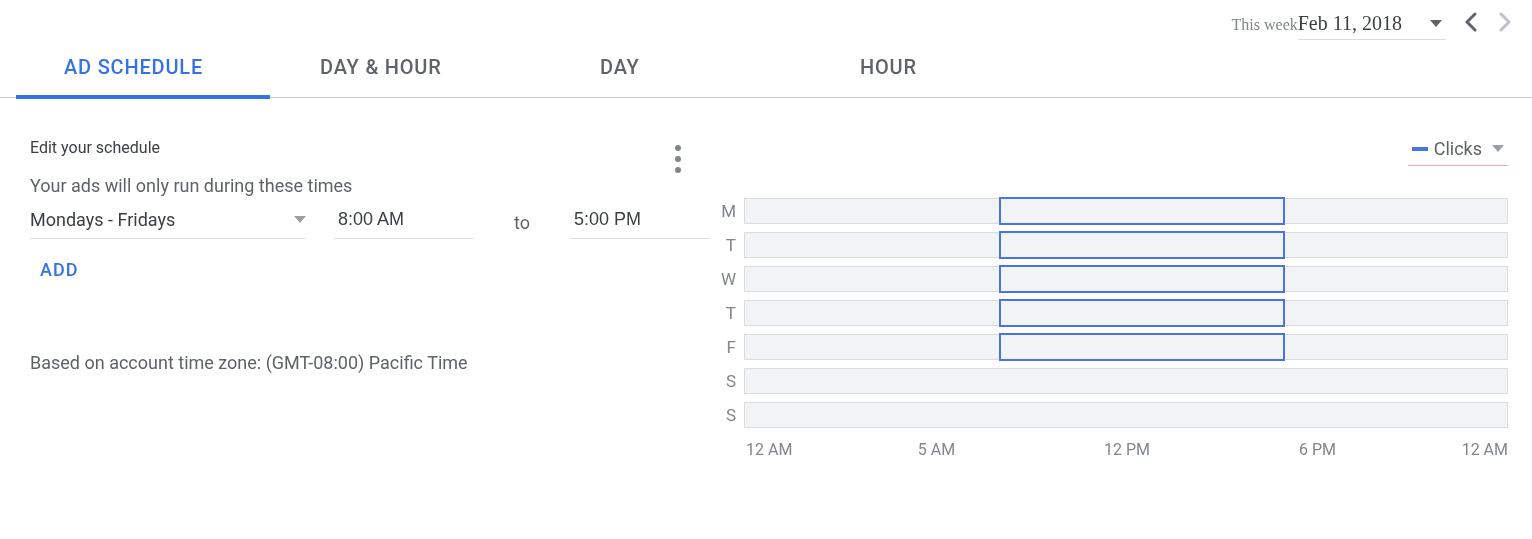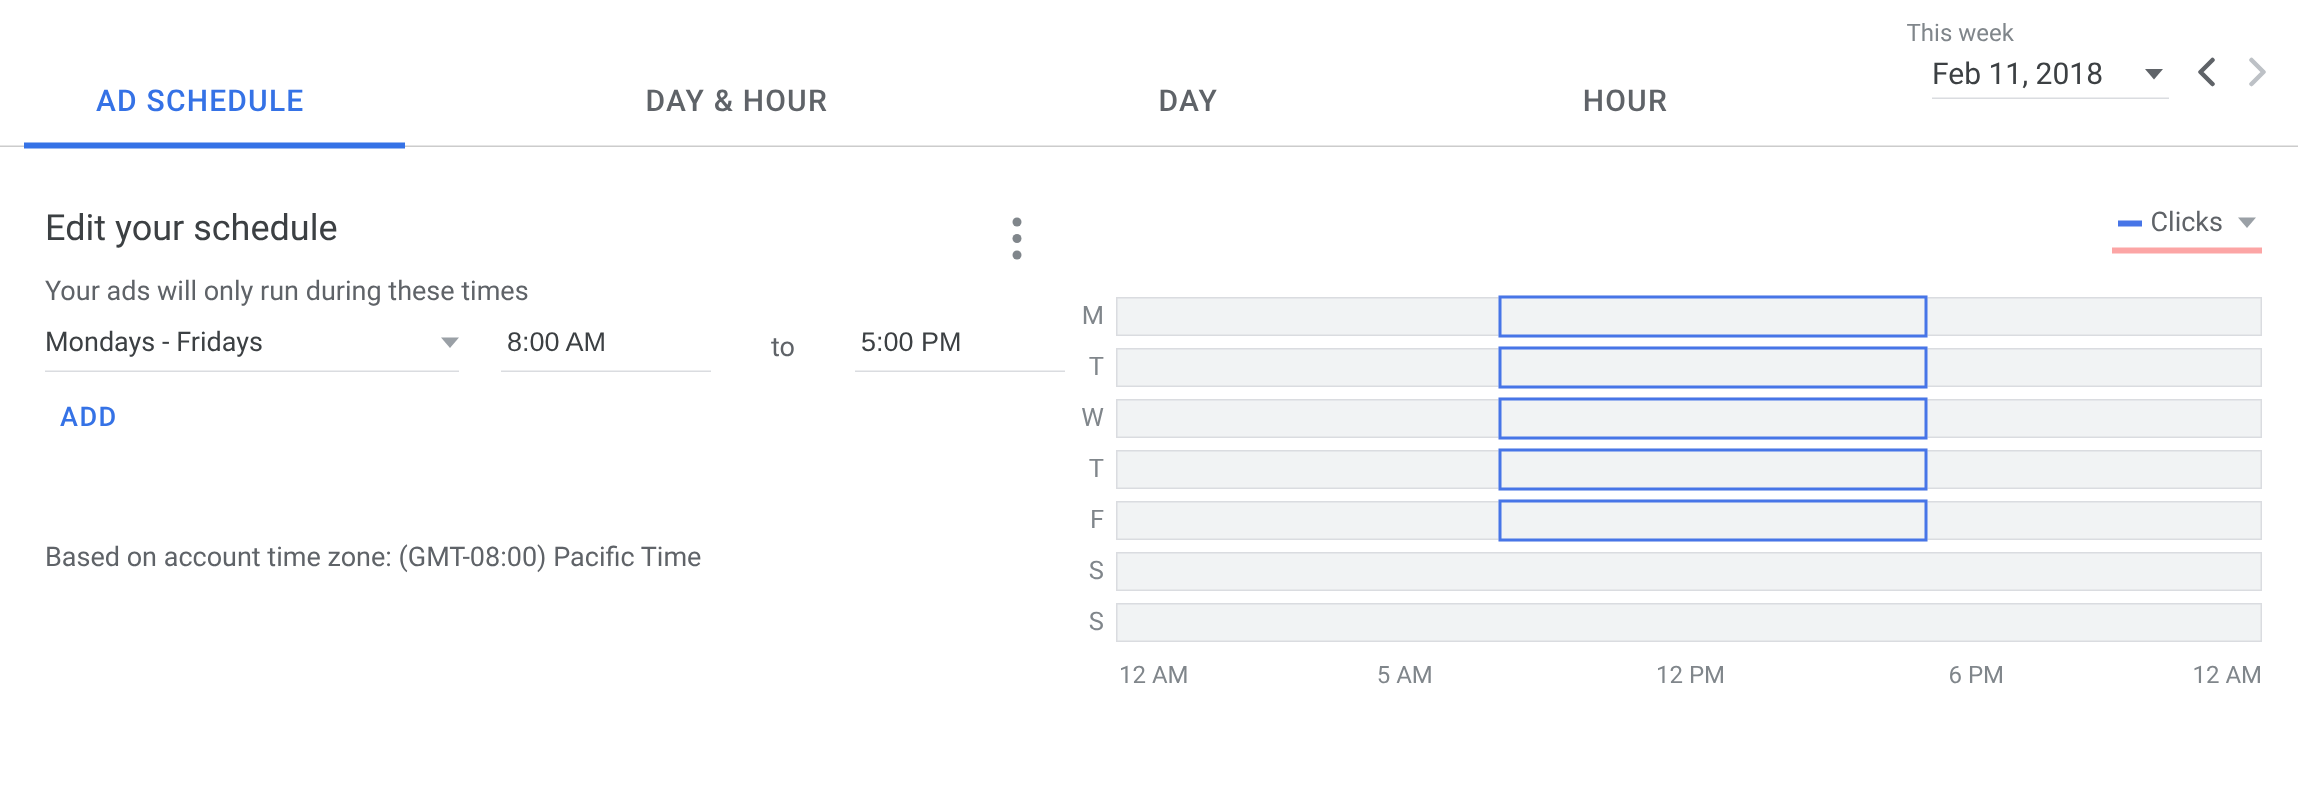--- a/index.html
+++ b/index.html
@@ -20,21 +20,21 @@
       display: flex;
       flex: 1;
     }
     .tab {
       padding: 0 24px 18px 24px;
       font-size: 20px;
       font-weight: 500;
       color: #5f6368;
       letter-spacing: 0.8px;
       cursor: pointer;
-      text-align: right;
+      text-align: left;
       white-space: nowrap;
     }
     .tab:nth-child(1){ width:280px; padding-left:48px; text-align:left; }
     .tab:nth-child(2){ width:280px; }
     .tab:nth-child(3){ width:260px; }
     .tab:nth-child(4){ width:300px; }
     .tab.active {
       color: #3572e6;
       position: relative;
       margin-left: 16px;
@@ -45,22 +45,23 @@
       left: 0; right: 0; bottom: -2px;
       height: 4px;
       background: #3572e6;
       width: 254px;
     }
     .date-range {
       position: absolute;
       right: 20px;
       top: 12px;
       display: flex;
-      flex-direction: column;
-      align-items: flex-start;
+      flex-direction: row;
+      align-items: flex-end;
+      font-family: Liberation Serif, serif;
     }
     .date-range-label {
       font-size: 16px;
       color: #80868b;
       margin-bottom: 6px;
       margin-left: 2px;
     }
     .date-range-row {
       display: flex;
       align-items: center;
@@ -69,21 +70,20 @@
     .date-range-value {
       font-size: 20px;
       color: #3c4043;
       border-bottom: 1px solid #dadce0;
       padding-bottom: 4px;
       display: flex;
       align-items: center;
       gap: 28px;
       cursor: pointer;
       padding-right:4px;
-      margin-left:19px;
     }
     .nav-arrows {
       display:flex;
       gap:20px;
       margin-left:8px;
       padding-bottom:4px;
     }
     .nav-arrow {
       cursor: pointer;
       color:#5f6368;
@@ -91,21 +91,21 @@
     .nav-arrow.disabled { color:#bdc1c6; cursor:default; }
     .content {
       display: flex;
       padding: 40px 0 0 30px;
     }
     .left-panel {
       width: 680px;
       position: relative;
     }
     .panel-title {
-      font-size: 24px;
+      font-size: 16px;
       color: #3c4043;
       margin-bottom: 18px;
     }
     .panel-subtitle {
       font-size: 18px;
       color: #5f6368;
       margin-bottom: 9px;
     }
     .more-menu {
       position: absolute;
@@ -160,21 +160,21 @@
       padding-right: 24px;
       position:relative;
     }
     .metric-picker {
       position:absolute;
       right:24px;
       top:-2px;
       display:flex;
       align-items:center;
       gap:6px;
-      border-bottom:4px solid #fca5a5;
+      border-bottom:1px solid #fca5a5;
       padding:2px 4px 6px 4px;
       cursor:pointer;
     }
     .metric-swatch {
       width:16px; height:4px; background:#4775e7;
     }
     .metric-label { font-size:18px; color:#5f6368; }
     .schedule-grid {
       margin-top: 56px;
       position:relative;

